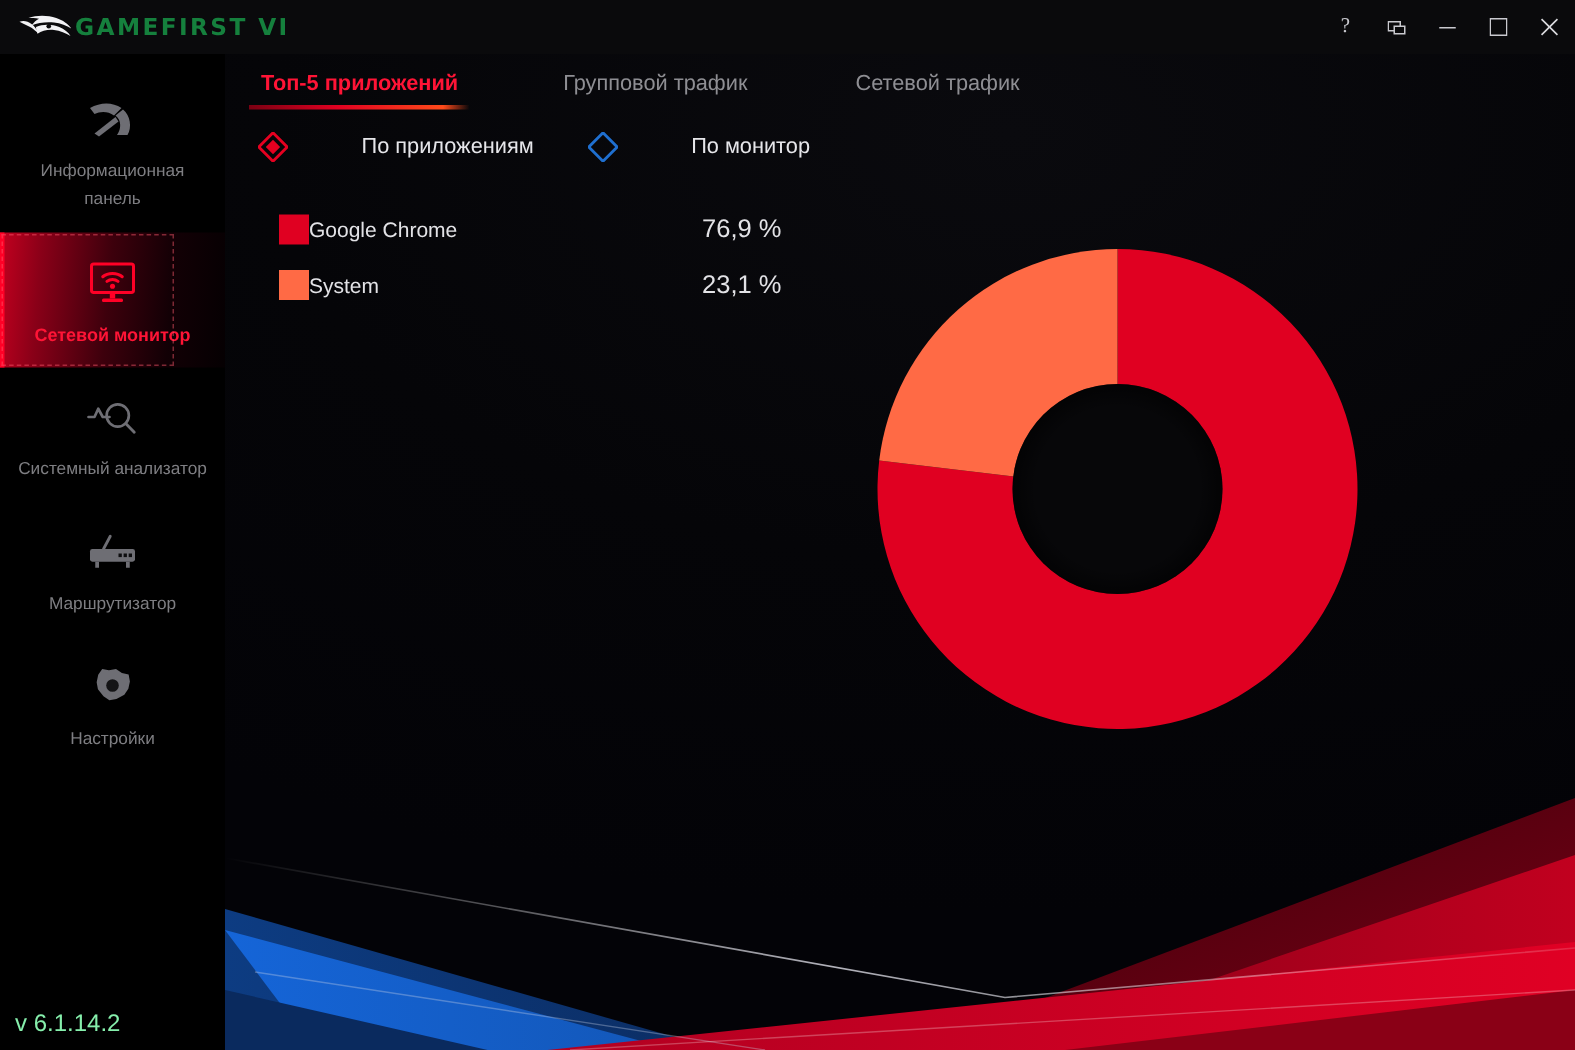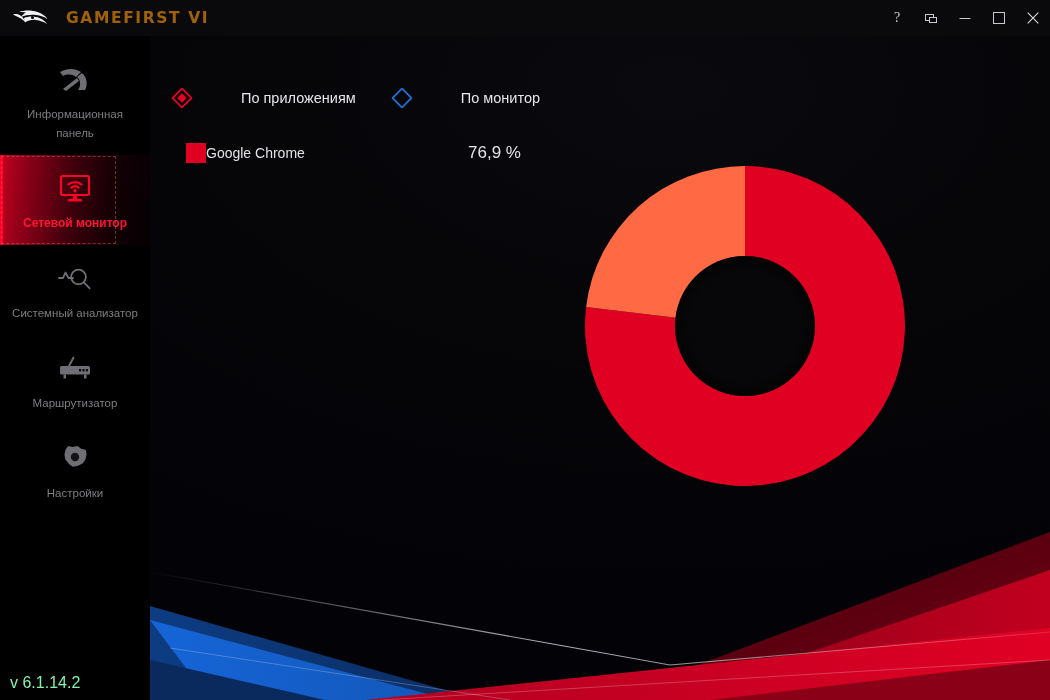--- a/index.html
+++ b/index.html
@@ -30,22 +30,22 @@
     display: flex;
     align-items: center;
     z-index: 40;
   }
   #rog-logo {
     width: 40px; height: 22px;
     margin-left: 10px;
     display: flex; align-items: center; justify-content: center;
   }
   #app-title {
-    margin-left: 16px;
-    color: #a16207;
+    margin-left: 0;
+    color: #15803d;
     font-size: 15.5px;
     font-weight: 700;
     letter-spacing: 1.6px;
     font-family: "DejaVu Sans", sans-serif;
     white-space: nowrap;
   }
   #win-controls {
     margin-left: auto;
     display: flex;
     align-items: center;
@@ -406,20 +406,31 @@
       <polygon points="900,22 900,190 455,190" fill="url(#gdarkred)"></polygon>
       <polygon points="900,60 900,190 520,190" fill="url(#gred1)"></polygon>
       <polygon points="900,118 900,190 215,190" fill="url(#gred2)"></polygon>
       <polygon points="900,150 900,190 560,190" fill="#8a0016"></polygon>
 
       <polyline points="0,62 520,155 900,122" fill="none" stroke="url(#gsheen)" stroke-width="1.1"></polyline>
       <polyline points="20,138 360,190" fill="none" stroke="rgba(200,210,230,0.35)" stroke-width="0.9"></polyline>
       <polyline points="230,190 900,150" fill="none" stroke="rgba(255,240,240,0.28)" stroke-width="0.9"></polyline>
     </svg>
 
+    <div id="tabbar">
+      <div class="tab active" id="tab-0">
+        <span>Топ-5 приложений</span>
+      </div>
+      <div class="tab" id="tab-1">
+        <span>Групповой трафик</span>
+      </div>
+      <div class="tab" id="tab-2">
+        <span>Сетевой трафик</span>
+      </div>
+    </div>
 
     <div id="radio-row">
 
       <div class="radio">
         <span class="diamond">
           <svg width="20" height="20" viewBox="0 0 20 20">
             <rect x="3.3" y="3.3" width="13.4" height="13.4" transform="rotate(45 10 10)" fill="none" stroke="#e50020" stroke-width="1.9"></rect>
             <rect x="6.6" y="6.6" width="6.8" height="6.8" transform="rotate(45 10 10)" fill="#e50020"></rect>
           </svg>
         </span>
@@ -438,20 +449,25 @@
     </div>
 
     <div id="legend">
 
       <div class="legend-row">
         <span class="legend-swatch" style="background:#e00021;"></span>
         <span class="legend-name">Google Chrome</span>
         <span class="legend-pct">76,9 %</span>
       </div>
 
+      <div class="legend-row">
+        <span class="legend-swatch" style="background:#ff6a45;"></span>
+        <span class="legend-name">System</span>
+        <span class="legend-pct">23,1 %</span>
+      </div>
 
     </div>
 
     <div id="donut-wrap">
       <svg id="donut-svg" width="330" height="330" viewBox="0 0 330 330">
         <defs>
           <radialGradient id="holeShadow" cx="50%" cy="50%" r="50%">
             <stop offset="78%" stop-color="rgba(0,0,0,0)"></stop>
             <stop offset="100%" stop-color="rgba(0,0,0,0.55)"></stop>
           </radialGradient>

